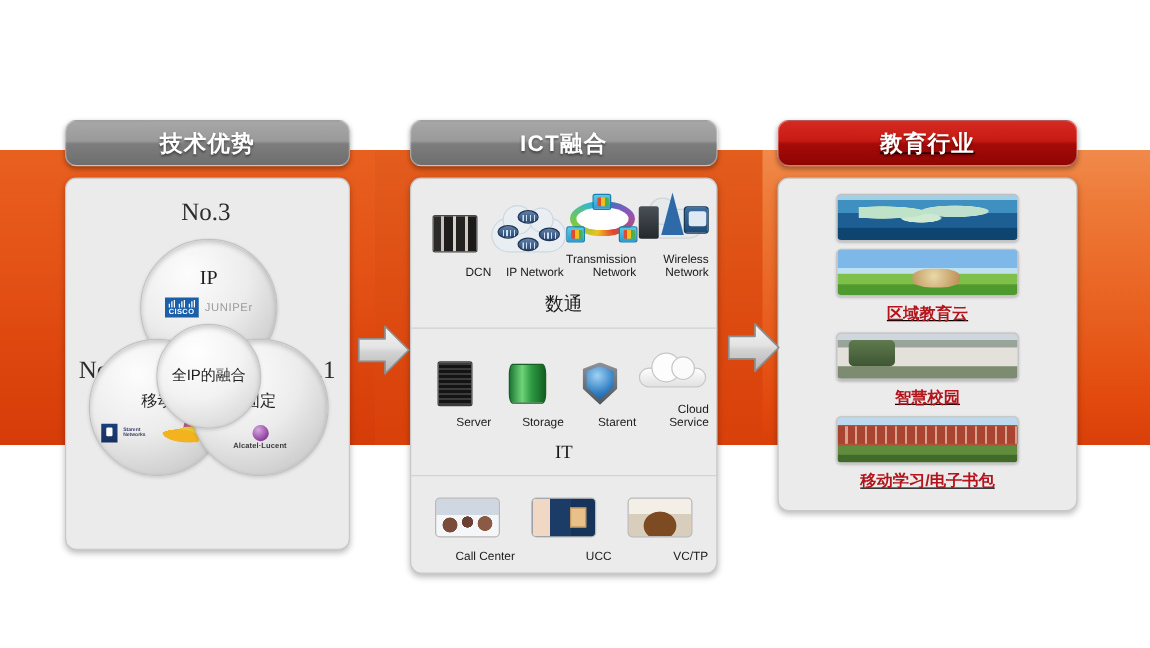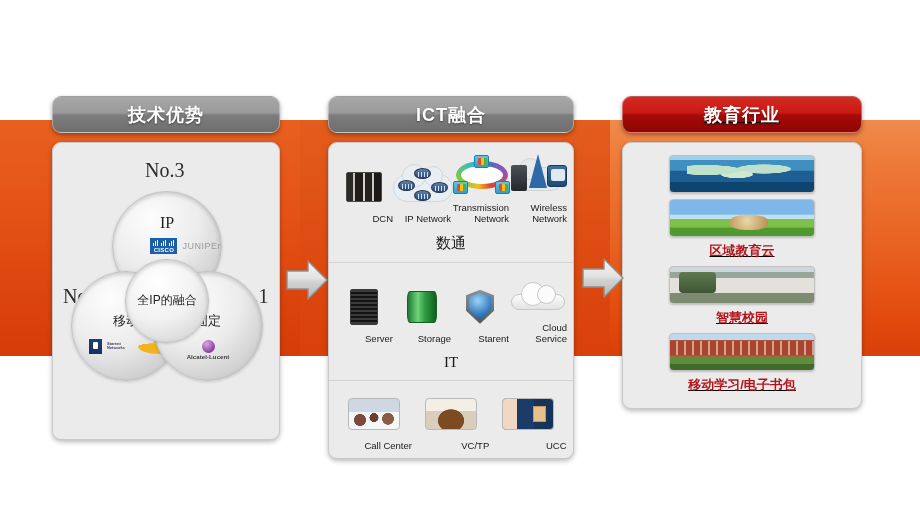--- a/index.html
+++ b/index.html
@@ -93,21 +93,21 @@
   }
   .c-label {
     position: absolute; width: 100%; text-align: center;
     font-size: 13px; color: #1f1f1f;
   }
   .c-ip .c-label  { top: 22px; font-family:"Liberation Serif","DejaVu Serif",serif; font-size:16px; }
   .c-mob .c-label { top: 40px; }
   .c-fix .c-label { top: 40px; }
   .c-core .c-label{ top: 32px; font-size: 12px; }
 
-  .logo-row { position: absolute; width: 100%; display:flex; align-items:center; justify-content:flex-end; gap:5px; }
+  .logo-row { position: absolute; width: 100%; display:flex; align-items:center; justify-content:center; gap:5px; }
   .c-ip .logo-row  { top: 46px; }
   .c-mob .logo-row { top: 66px; }
   .c-fix .logo-row { top: 68px; flex-direction: column; gap:1px; }
 
   .cisco-logo {
     background:#1b5fa8; color:#fff; font-size:6px; font-weight:bold;
     padding:2px 3px 1px; line-height:1; letter-spacing:.3px;
     display:flex; flex-direction:column; align-items:center; gap:1px;
   }
   .cisco-bars { display:flex; align-items:flex-end; gap:1px; height:6px; }
@@ -397,29 +397,29 @@
     <div class="grp">
       <div class="grp-items">
         <div class="item" style="width:33%">
           <div class="icon">
               <div class="photo ph-call"></div>
             </div>
           <div class="cap">Call Center</div>
         </div>
         <div class="item" style="width:33%">
           <div class="icon">
+              <div class="photo ph-ucc"></div>
+            </div>
+          <div class="cap">UCC</div>
+        </div>
+        <div class="item" style="width:33%">
+          <div class="icon">
               <div class="photo ph-vc"></div>
             </div>
           <div class="cap">VC/TP</div>
-        </div>
-        <div class="item" style="width:33%">
-          <div class="icon">
-              <div class="photo ph-ucc"></div>
-            </div>
-          <div class="cap">UCC</div>
         </div>
       </div>
     </div>
 
   </div>
 </div>
 
 <div class="col col-3">
   <div class="col-header hdr-red">教育行业</div>
 

